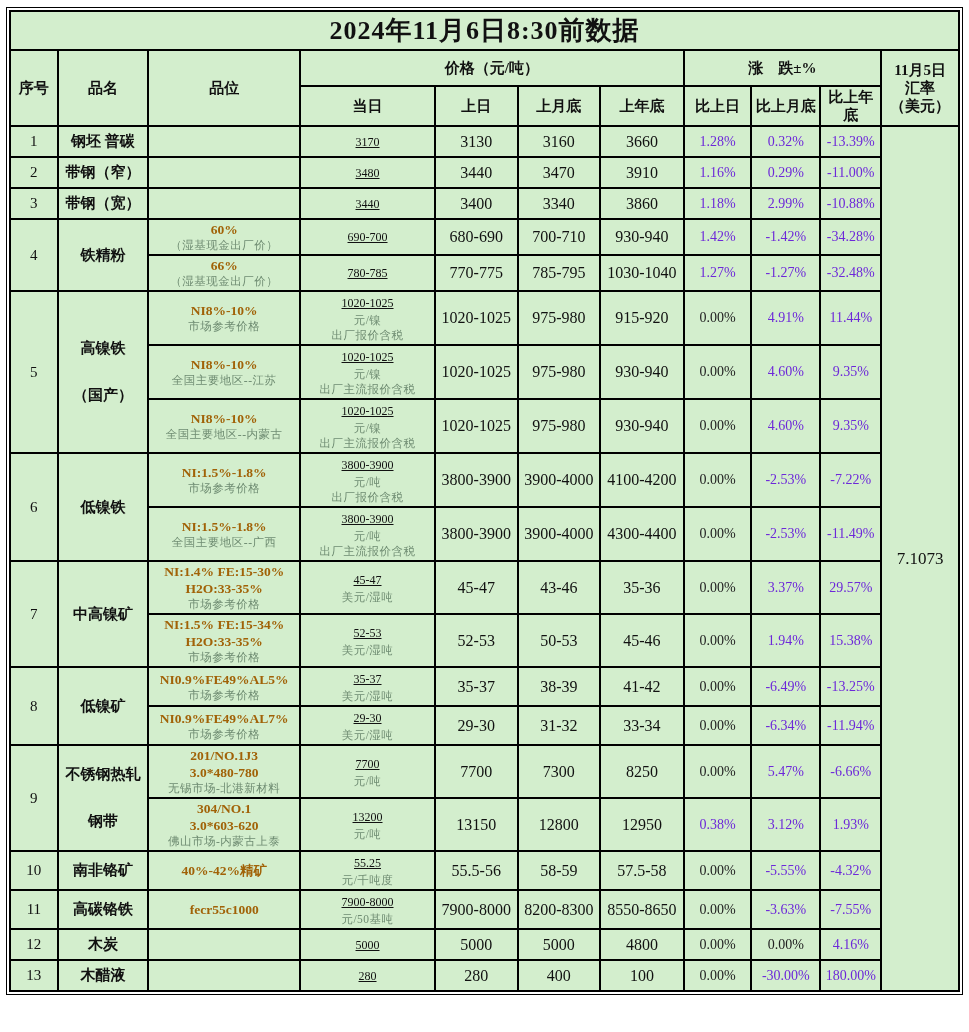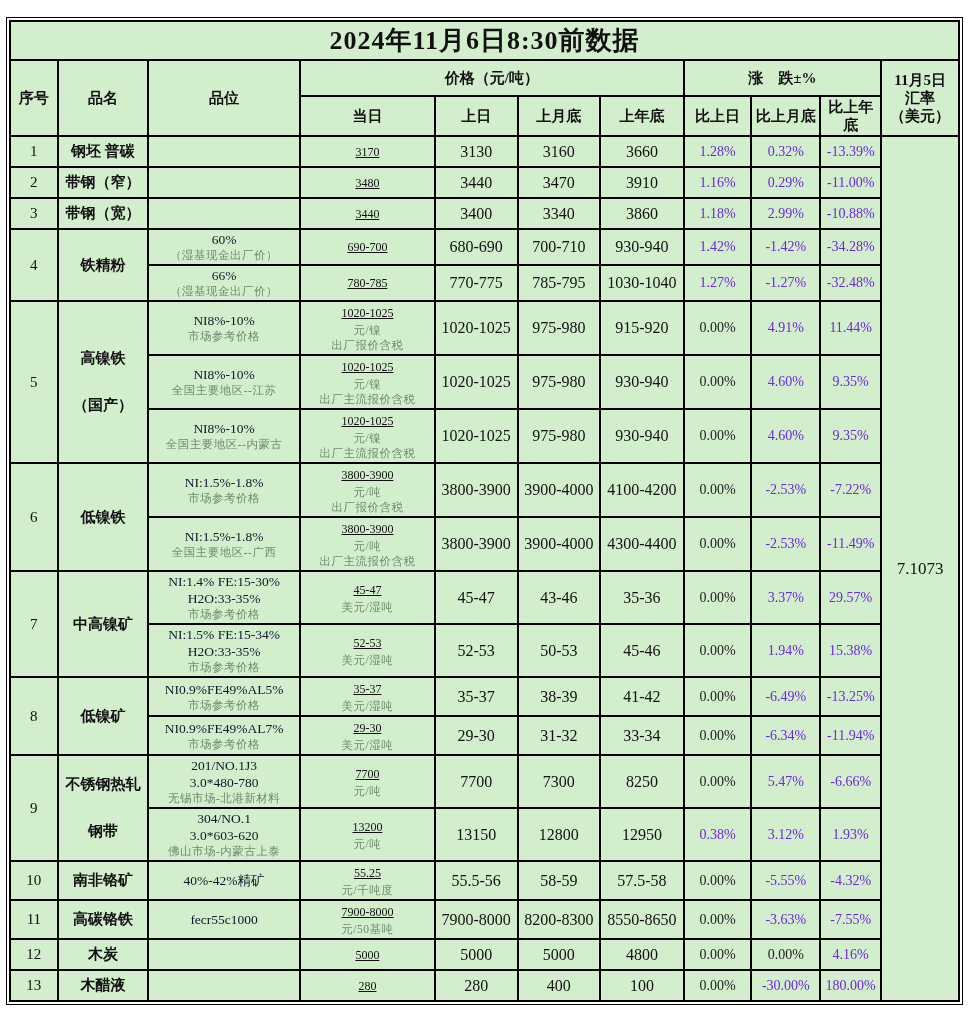--- a/index.html
+++ b/index.html
@@ -2,21 +2,21 @@
 <html><head>
 <meta charset="utf-8">
 <style>
   html,body{margin:0;padding:0;}
   body{
     width:969px;height:1032px;overflow:hidden;box-sizing:border-box;
     background:#ffffff;
     font-family:"Liberation Serif","DejaVu Serif",serif;
     color:#111;
   }
-  .page{padding:17px 6px 6px 6px;}
+  .page{padding:7px 6px 6px 6px;}
   .frame{
     display:inline-block;
     border:1px solid #000;
     padding:2px;
     background:#fff;
   }
   table{
     border-collapse:collapse;
     table-layout:fixed;
     background:#d3eecd;
@@ -35,21 +35,21 @@
     font-weight:bold;
     height:34px;
     letter-spacing:1px;
   }
   th{font-size:15px;font-weight:bold;line-height:1.2;}
   .hrow1 th{height:32px;margin-top:36px;}
   .hrow2 th{height:33px;}
   .seq{font-size:15px;}
   .pname{font-size:15px;font-weight:bold;line-height:19px;}
   .pname-line + .pname-line{margin-top:28px;}
-  .g-main{font-size:13.5px;line-height:17px;color:#0f172a;}
+  .g-main{font-size:13.5px;line-height:17px;color:#a16207;font-weight:bold;}
   .g-sub{font-size:11.5px;line-height:15px;color:#6f8c72;letter-spacing:0.5px;}
   .n-main{font-size:12px;line-height:20px;text-decoration:underline;}
   .num{font-size:16px;}
   .pct{font-size:14px;color:#222;}
   .pct.red{color:#6d28d9;text-align:center;}
   .rate{font-size:17px;}
 </style>
 </head>
 <body>
 

